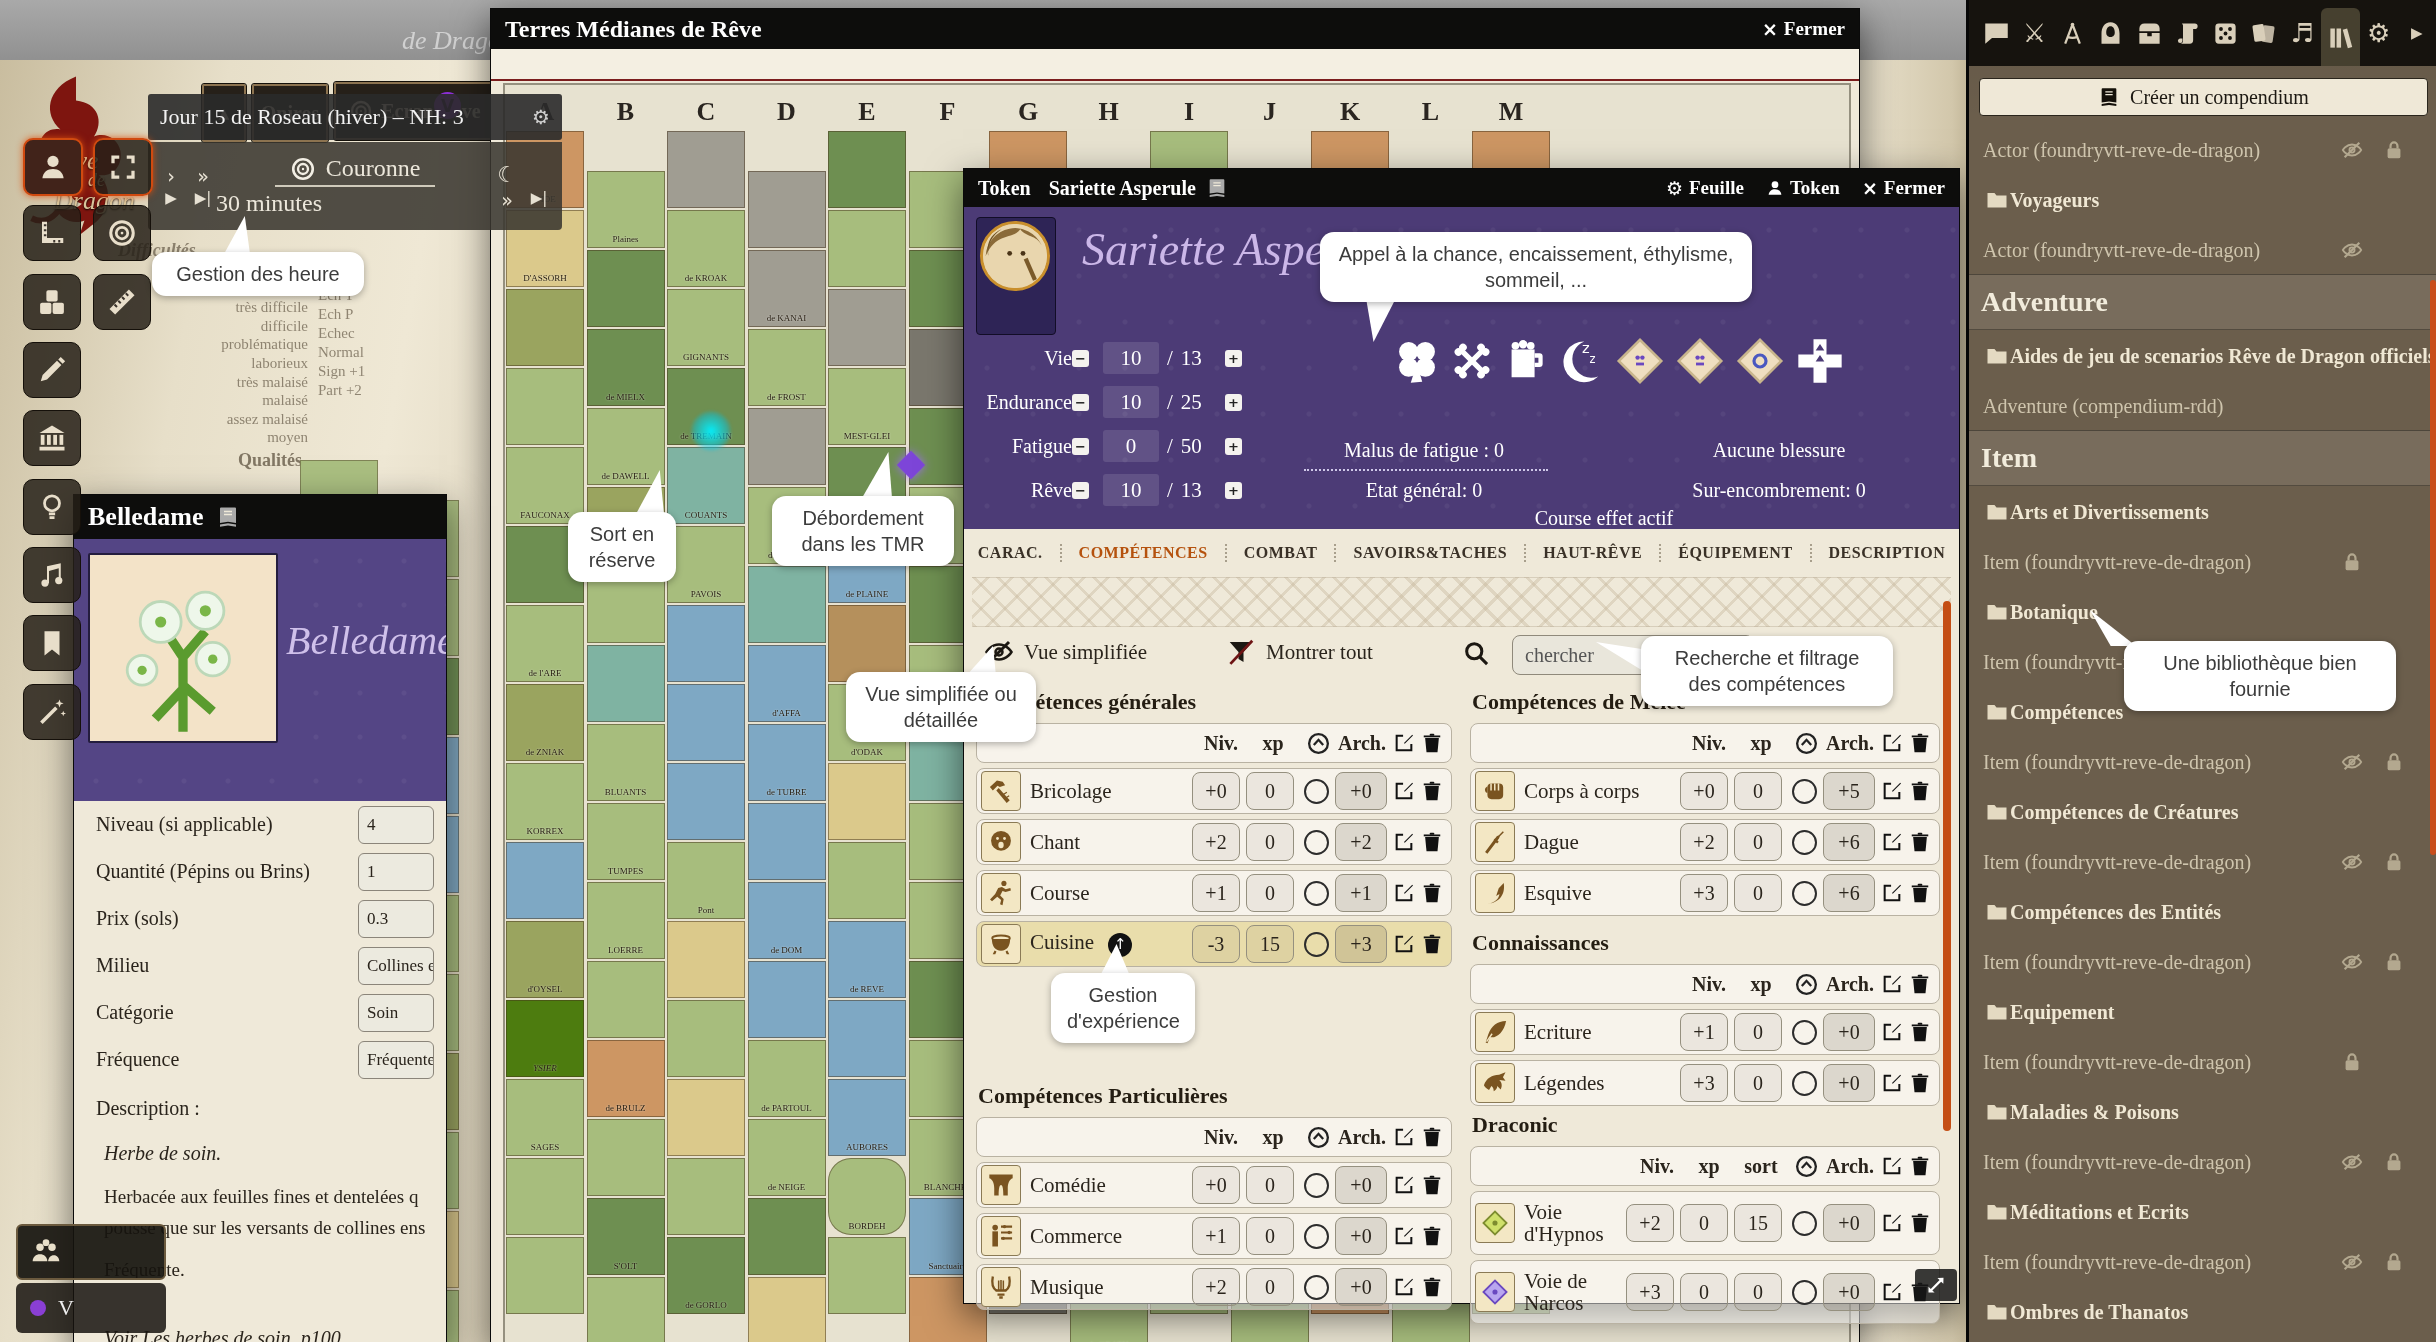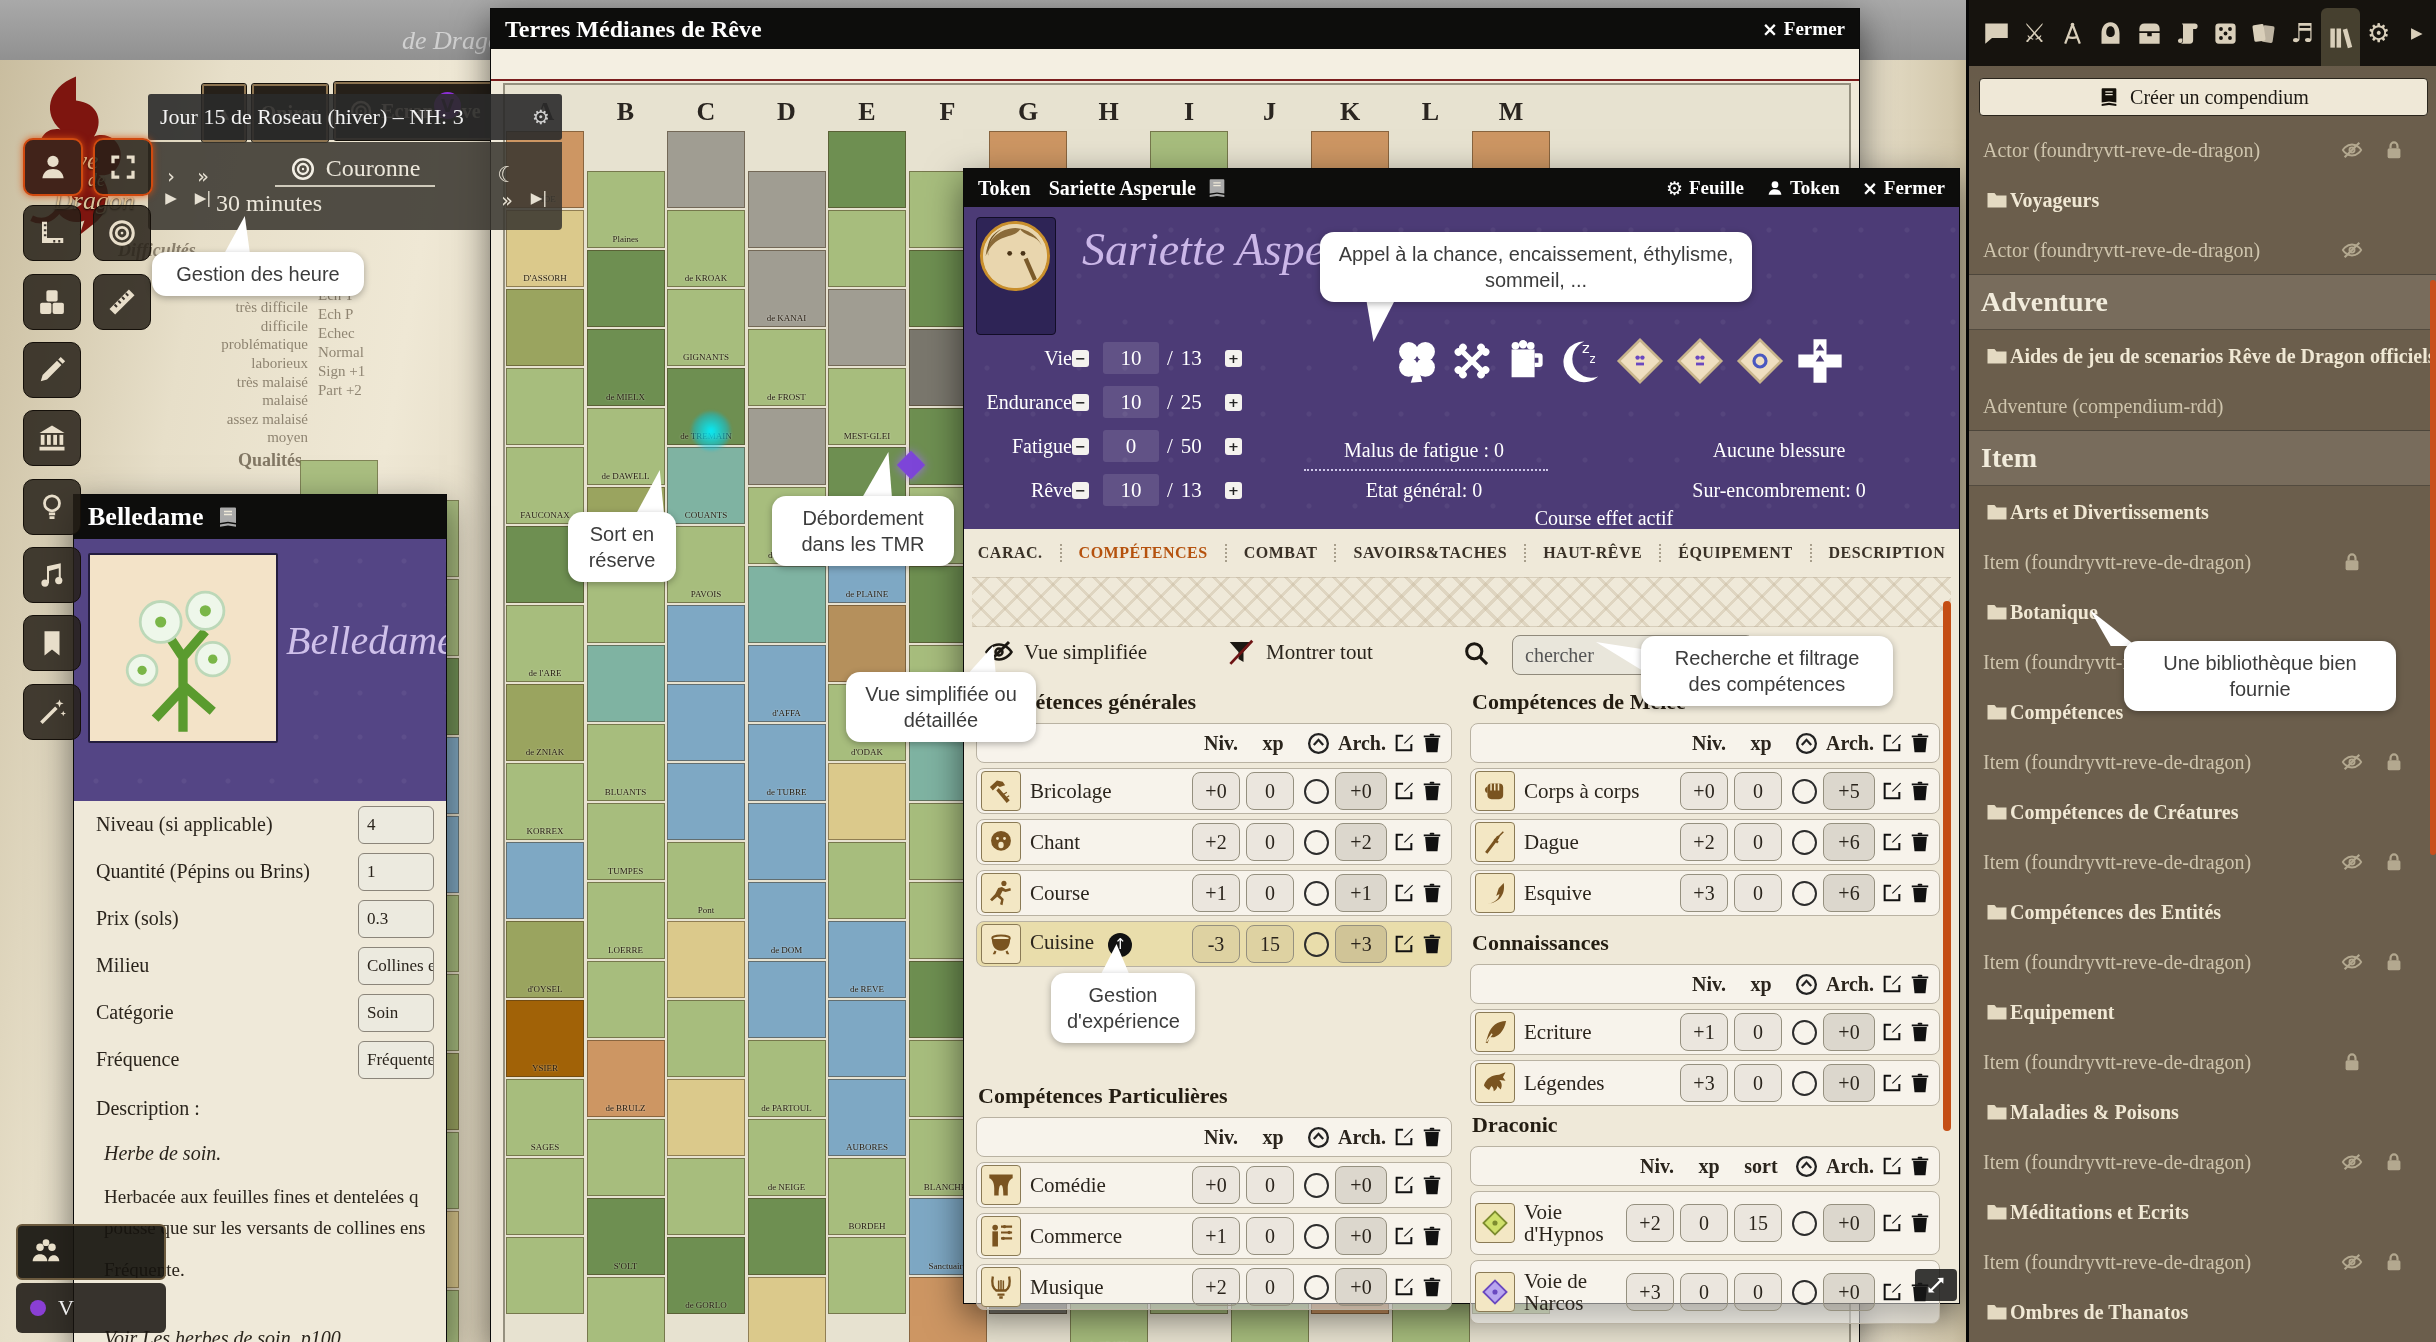--- a/index.html
+++ b/index.html
@@ -468,21 +468,21 @@
           <span>de REVE</span>
         </div>
         <div class="tmr-cell" style="left: 403.5px; top: 876px; background: rgb(110, 143, 81);"></div>
         <div class="tmr-cell" style="left: 484px; top: 836px; background: rgb(167, 189, 125);"></div>
         <div class="tmr-cell" style="left: 564.5px; top: 876px; background: rgb(167, 189, 125);"></div>
         <div class="tmr-cell" style="left: 645px; top: 836px; background: rgb(167, 189, 125);"></div>
         <div class="tmr-cell" style="left: 725.5px; top: 876px; background: rgb(167, 189, 125);"></div>
         <div class="tmr-cell" style="left: 806px; top: 836px; background: rgb(167, 189, 125);"></div>
         <div class="tmr-cell" style="left: 886.5px; top: 876px; background: rgb(167, 189, 125);"></div>
         <div class="tmr-cell" style="left: 967px; top: 836px; background: rgb(205, 150, 99);"></div>
-        <div class="tmr-cell" style="left: 1px; top: 915px; background: #a16207;">
+        <div class="tmr-cell" style="left: 1px; top: 915px; background: #4d7c0f; font-style: italic;">
           <span>YSIER</span>
         </div>
         <div class="tmr-cell" style="left: 81.5px; top: 955px; background: rgb(205, 150, 99);">
           <span>de BRULZ</span>
         </div>
         <div class="tmr-cell" style="left: 162px; top: 915px; background: rgb(167, 189, 125);"></div>
         <div class="tmr-cell" style="left: 242.5px; top: 955px; background: rgb(167, 189, 125);">
           <span>de PARTOUL</span>
         </div>
         <div class="tmr-cell" style="left: 323px; top: 915px; background: rgb(126, 168, 196);"></div>
@@ -513,21 +513,21 @@
         <div class="tmr-cell" style="left: 645px; top: 994px; background: rgb(167, 189, 125);"></div>
         <div class="tmr-cell" style="left: 725.5px; top: 1034px; background: rgb(167, 189, 125);"></div>
         <div class="tmr-cell" style="left: 806px; top: 994px; background: rgb(167, 189, 125);"></div>
         <div class="tmr-cell" style="left: 886.5px; top: 1034px; background: rgb(205, 150, 99);"></div>
         <div class="tmr-cell" style="left: 1px; top: 1073px; background: rgb(167, 189, 125);"></div>
         <div class="tmr-cell" style="left: 81.5px; top: 1113px; background: rgb(110, 143, 81);">
           <span>S'OLT</span>
         </div>
         <div class="tmr-cell" style="left: 162px; top: 1073px; background: rgb(167, 189, 125);"></div>
         <div class="tmr-cell" style="left: 242.5px; top: 1113px; background: rgb(110, 143, 81);"></div>
-        <div class="tmr-cell" style="left: 323px; top: 1073px; background: rgb(167, 189, 125);">
+        <div class="tmr-cell" style="left: 323px; top: 1073px; background: rgb(167, 189, 125); border-radius: 23px;">
           <span>BORDEH</span>
         </div>
         <div class="tmr-cell" style="left: 403.5px; top: 1113px; background: rgb(126, 168, 196);">
           <span>Sanctuaire</span>
         </div>
         <div class="tmr-cell" style="left: 484px; top: 1073px; background: rgb(167, 189, 125);"></div>
         <div class="tmr-cell" style="left: 564.5px; top: 1113px; background: rgb(167, 189, 125);"></div>
         <div class="tmr-cell" style="left: 645px; top: 1073px; background: rgb(154, 164, 95);">
           <span>de NANK</span>
         </div>

